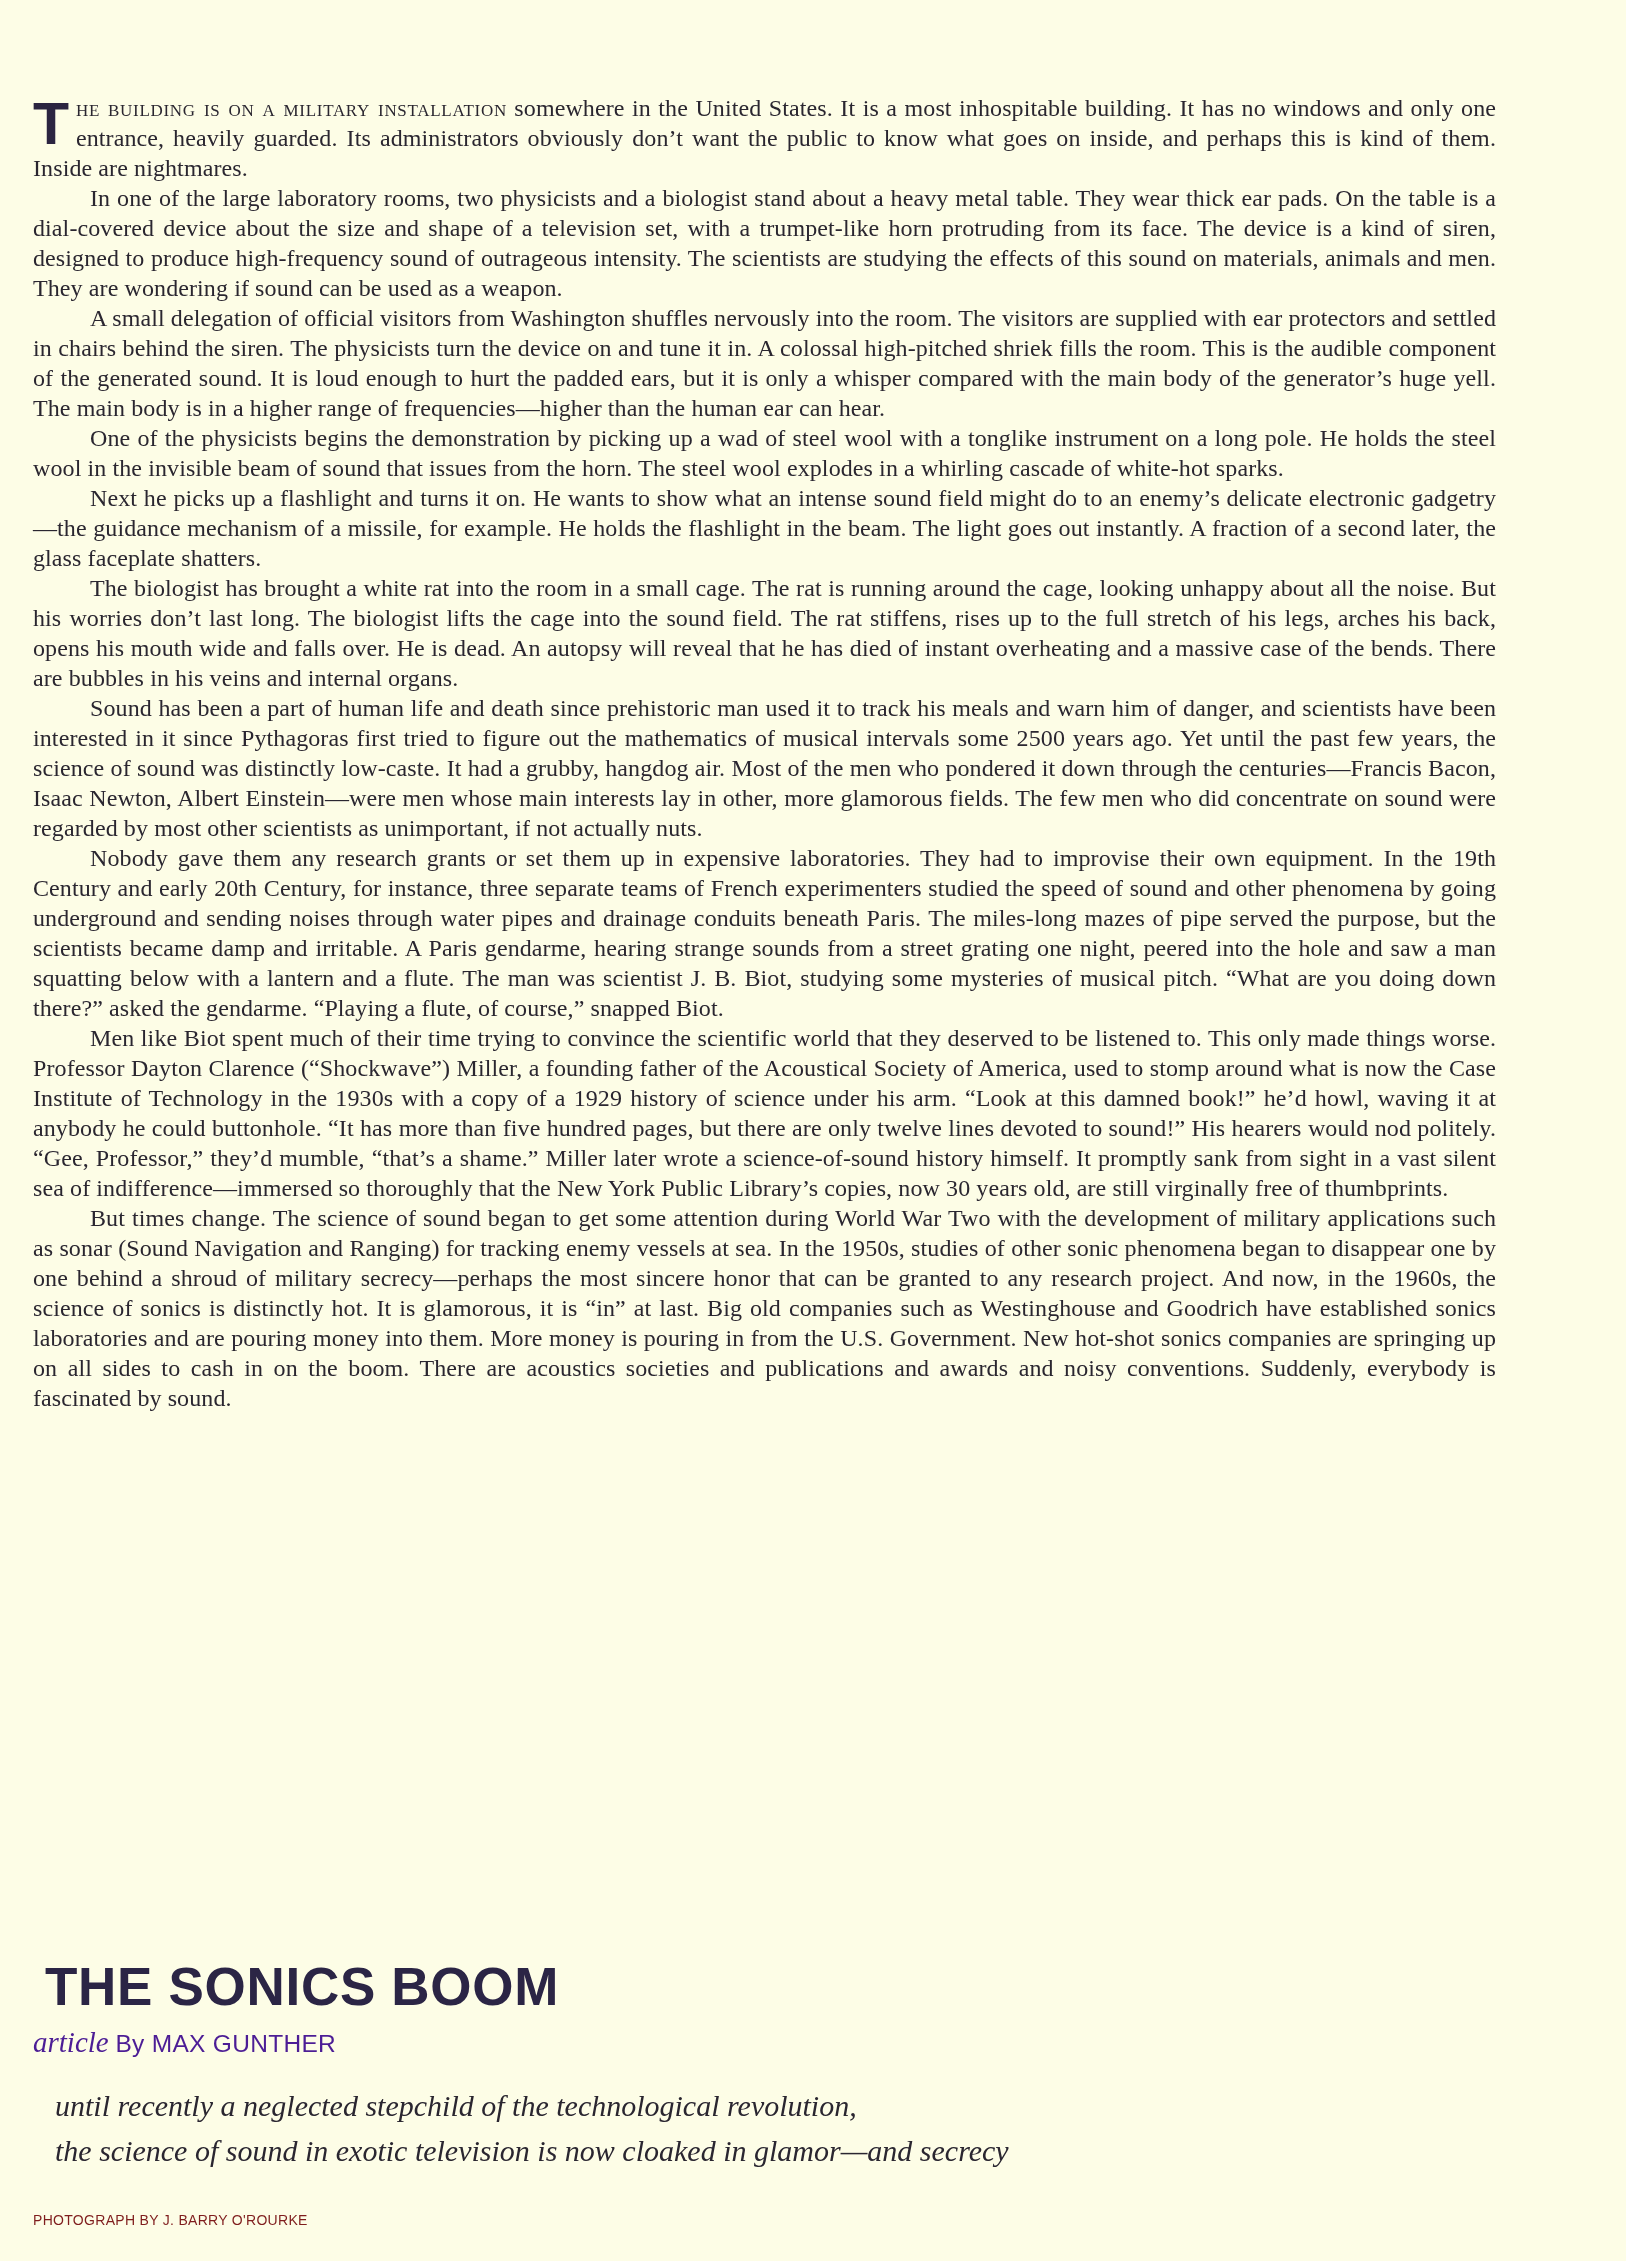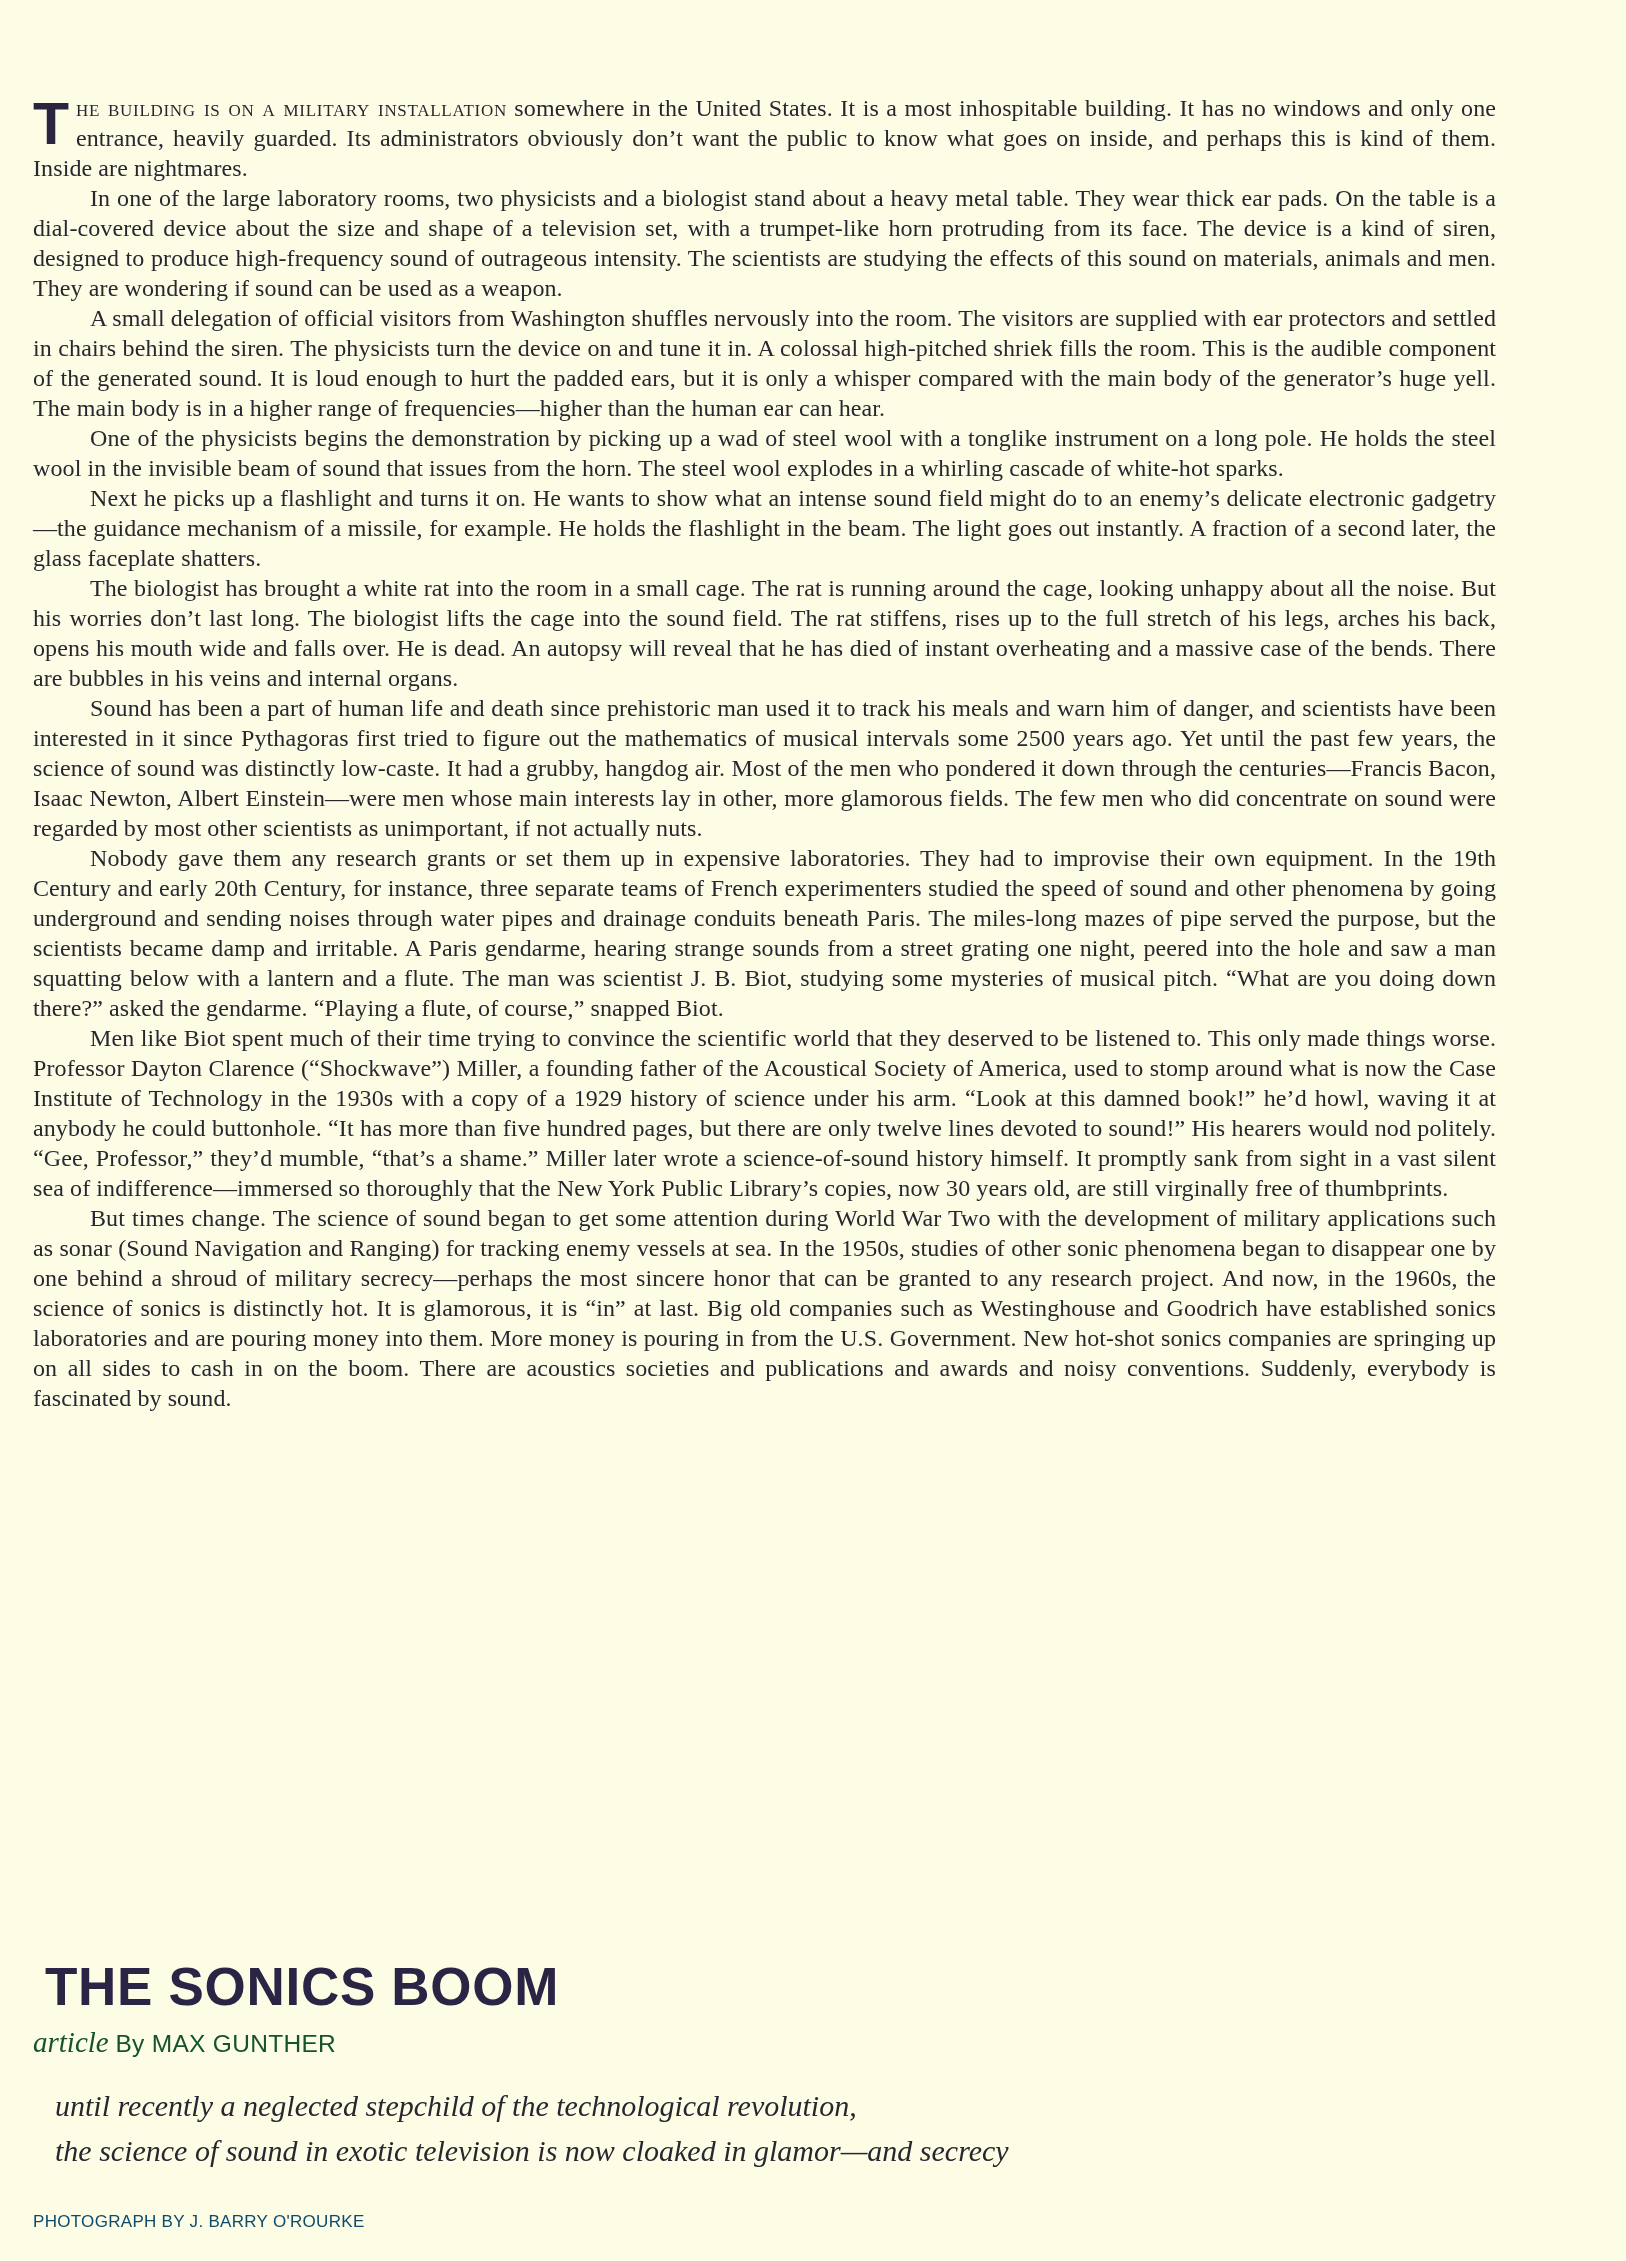--- a/index.html
+++ b/index.html
@@ -60,21 +60,21 @@
       font-size: 53px;
       line-height: 56px;
       color: #2b2545;
       letter-spacing: 0.7px;
       margin: 12px;
     }
     .byline {
       margin-top: 5px;
       font-size: 27px;
       line-height: 31px;
-      color: #14532d;
+      color: #4c1d95;
     }
     .byline .article-word {
       font-family: "Liberation Serif", "DejaVu Serif", serif;
       font-style: italic;
       font-size: 29px;
     }
     .byline .author {
       font-family: "Liberation Sans", "DejaVu Sans", sans-serif;
       font-size: 24.5px;
       letter-spacing: 0.3px;
@@ -89,23 +89,23 @@
       line-height: 45px;
       color: #2a2630;
       margin-left: 22px;
     }
     .deck div { white-space: nowrap; }
     .credit {
       position: absolute;
       left: 33px;
       top: 2212px;
       font-family: "Liberation Sans", "DejaVu Sans", sans-serif;
-      font-size: 17px;
+      font-size: 14px;
       letter-spacing: 0.3px;
-      color: #0c4a6e;
+      color: #7f1d1d;
     }
   </style>
 </head>
 <body>
 
 <div class="body-text">
   <p class="first"><span class="dropcap">T</span><span class="smallcaps">he building is on a military installation</span><span> somewhere in the United States. It is a most inhospitable building. It has no windows and only one entrance, heavily guarded. Its administrators obviously don’t want the public to know what goes on inside, and perhaps this is kind of them. Inside are nightmares.</span></p>
   <p>In one of the large laboratory rooms, two physicists and a biologist stand about a heavy metal table. They wear thick ear pads. On the table is a dial-covered device about the size and shape of a television set, with a trumpet-like horn protruding from its face. The device is a kind of siren, designed to produce high-frequency sound of outrageous intensity. The scientists are studying the effects of this sound on materials, animals and men. They are wondering if sound can be used as a weapon.</p>
   <p>A small delegation of official visitors from Washington shuffles nervously into the room. The visitors are supplied with ear protectors and settled in chairs behind the siren. The physicists turn the device on and tune it in. A colossal high-pitched shriek fills the room. This is the audible component of the generated sound. It is loud enough to hurt the padded ears, but it is only a whisper compared with the main body of the generator’s huge yell. The main body is in a higher range of frequencies—higher than the human ear can hear.</p>
   <p>One of the physicists begins the demonstration by picking up a wad of steel wool with a tonglike instrument on a long pole. He holds the steel wool in the invisible beam of sound that issues from the horn. The steel wool explodes in a whirling cascade of white-hot sparks.</p>

